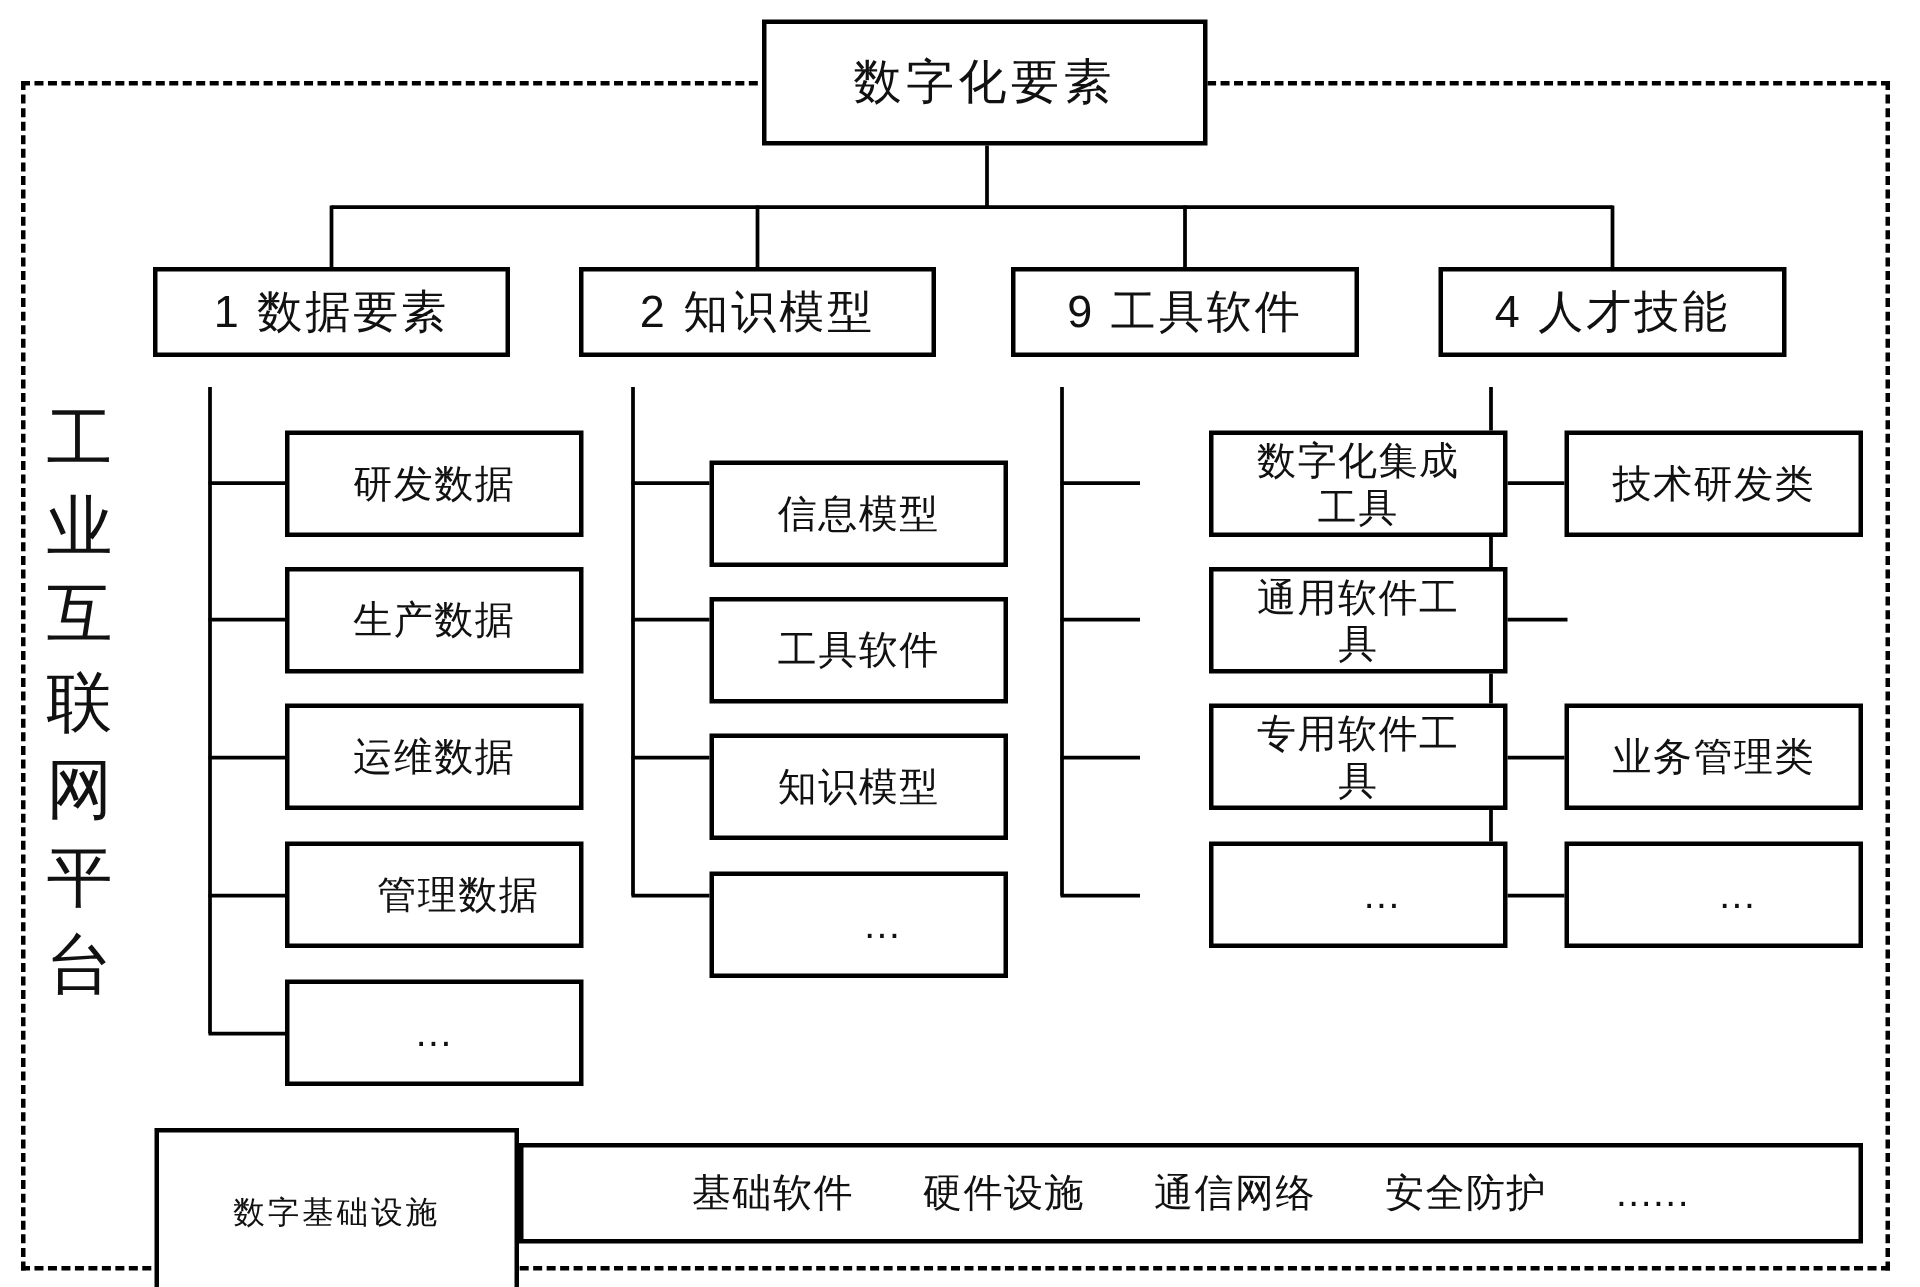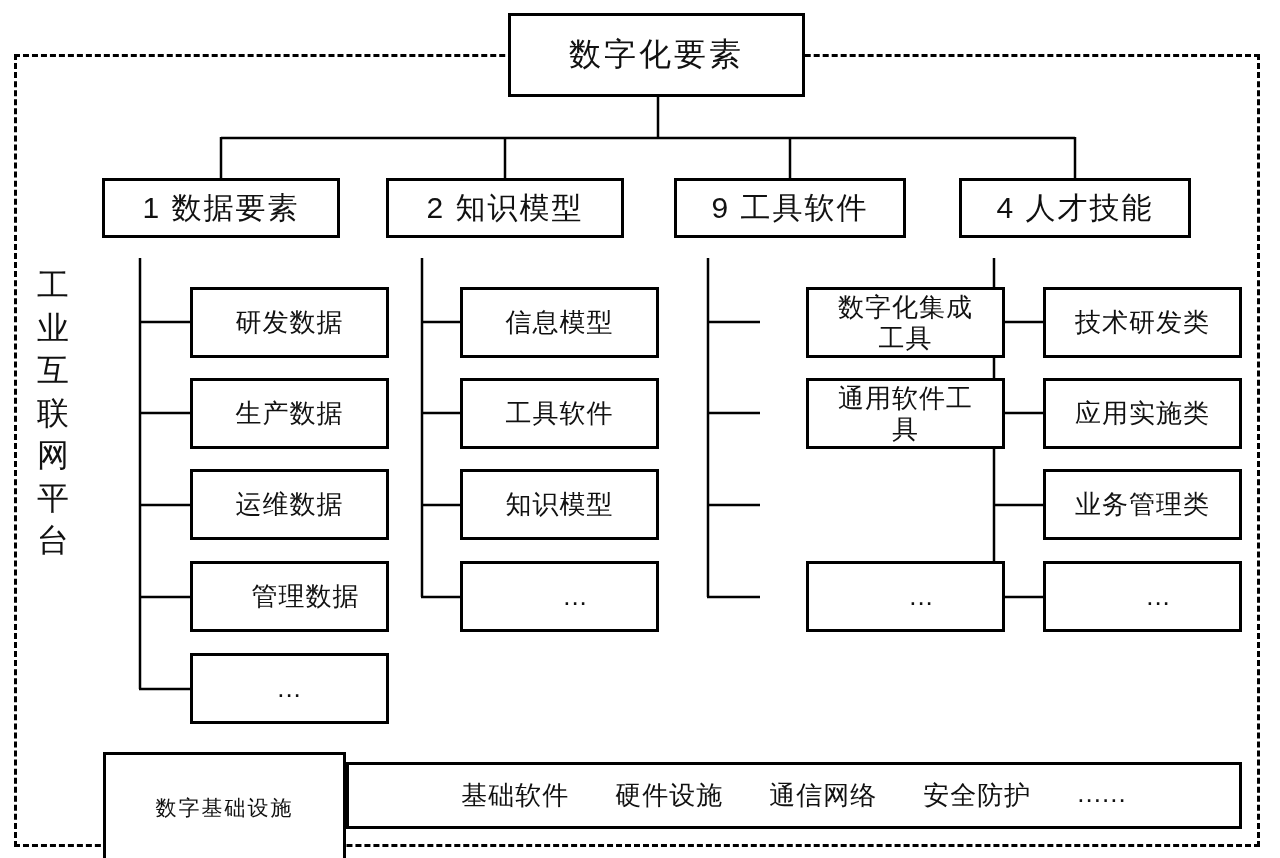--- a/index.html
+++ b/index.html
@@ -64,51 +64,52 @@
   .branch-3 { left: 959px; width: 232px; }
   .child-box {
     width: 199px;
     height: 71px;
     font-size: 26px;
     letter-spacing: 1px;
     line-height: 1.18;
   }
   .child-box .label { max-width: 152px; }
   .col-0 { left: 190px; }
-  .col-1 { left: 460px; }
+  .col-1 { left: 473px; margin-top: 20px; }
   .col-2 { left: 758px; margin-left: 48px; }
   .col-3 { left: 1043px; }
   .row-0 { top: 287px; }
   .row-1 { top: 378px; }
   .row-2 { top: 469px; }
   .row-3 { top: 561px; padding-left: 32px; }
   .row-4 { top: 653px; }
   .platform-label {
     position: absolute;
     left: 30px;
     top: 264px;
     width: 46px;
-    font-size: 32px;
+    font-size: 44px;
     line-height: 1.33;
     word-break: break-all;
     text-align: center;
     z-index: 3;
   }
   .foundation-wide-box {
     left: 346px;
     top: 762px;
     width: 896px;
     height: 67px;
     z-index: 3;
   }
   .foundation-items {
     display: flex;
     gap: 46px;
     font-size: 26px;
     letter-spacing: 1px;
+    align-items: center;
   }
   .foundation-label-box {
     left: 103px;
     top: 752px;
     width: 243px;
     height: 112px;
     font-size: 21px;
     letter-spacing: 2px;
     z-index: 4;
   }
@@ -207,29 +208,29 @@
   <div class="box child-box col-1 row-3">
     <span class="label">...</span>
   </div>
 
   <div class="box child-box col-2 row-0">
     <span class="label">数字化集成工具</span>
   </div>
   <div class="box child-box col-2 row-1">
     <span class="label">通用软件工具</span>
   </div>
+  <div class="box child-box col-2 row-2">
+    <span class="label">专用软件工具</span>
+  </div>
   <div class="box child-box col-2 row-3">
     <span class="label">...</span>
   </div>
 
   <div class="box child-box col-3 row-0">
     <span class="label">技术研发类</span>
-  </div>
-  <div class="box child-box col-3 row-1">
-    <span class="label">应用实施类</span>
   </div>
   <div class="box child-box col-3 row-2">
     <span class="label">业务管理类</span>
   </div>
   <div class="box child-box col-3 row-3">
     <span class="label">...</span>
   </div>
 
   <div class="box foundation-wide-box">
     <div class="foundation-items">

